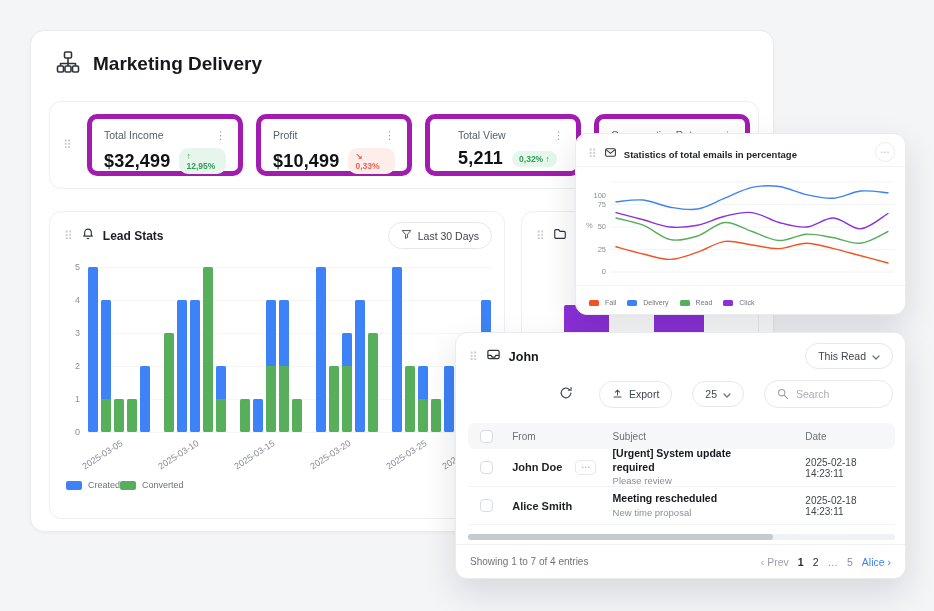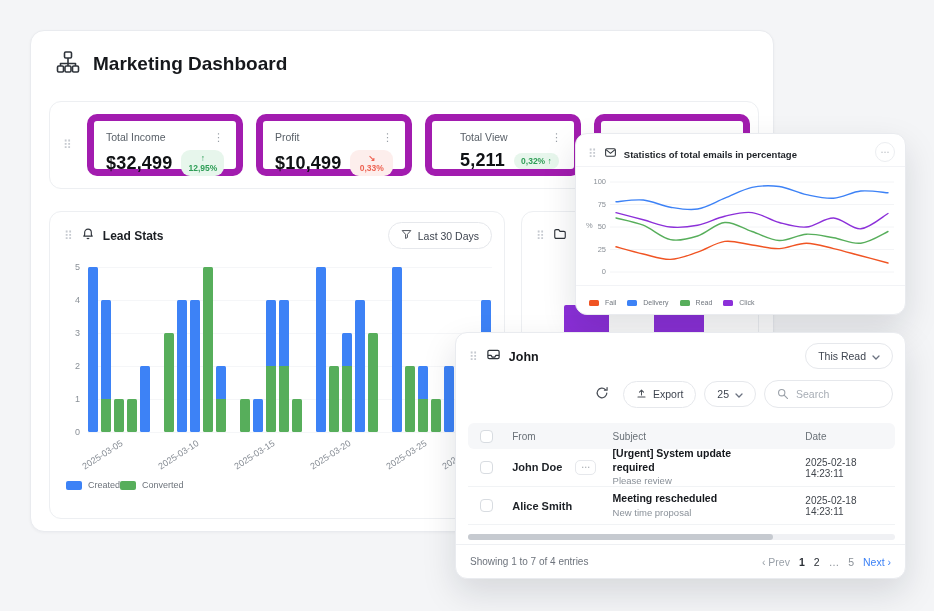--- a/index.html
+++ b/index.html
@@ -12,21 +12,21 @@
   .inbox-card { left:455px; top:332px; width:451px; height:247px; border-radius:12px; box-shadow:0 14px 34px rgba(16,24,40,.13); z-index:6; }
 
   .dash-header { position:absolute; left:24px; top:18px; display:flex; align-items:center; gap:12px; }
   .dash-header h1 { margin:0; font-size:19px; font-weight:700; color:#16181c; }
 
   .drag { color:#c6cad0; font-size:12px; line-height:1; cursor:grab; user-select:none; }
 
   
   .stats-panel { position:absolute; left:18px; top:70px; width:710px; height:88px; border:1px solid #edeff2; border-radius:12px; }
   .stats-panel > .drag { position:absolute; left:13px; top:50%; transform:translateY(-50%); }
-  .stat-card { position:absolute; top:12px; width:156px; height:62px; border:7px solid #a21caf; border-radius:10px; padding:10px 12px; background:#fff;text-align:center; }
+  .stat-card { position:absolute; top:12px; width:156px; height:62px; border:5px solid #a21caf; border-radius:10px; padding:10px 12px; background:#fff; }
   .stat-card.c0 { left:37px; } .stat-card.c1 { left:206px; } .stat-card.c2 { left:375px;padding-left:28px; } .stat-card.c3 { left:544px; }
   .stat-top { display:flex; justify-content:space-between; align-items:center; }
   .stat-label { font-size:10.5px; color:#596068; }
   .kebab { color:#9aa0a8; font-size:11px; cursor:pointer; line-height:1; }
   .stat-bottom { display:flex; align-items:center; gap:9px; margin-top:7px; }
   .stat-value { font-size:18px; font-weight:700; color:#101215; letter-spacing:.2px; }
   .badge { font-size:8.5px; font-weight:600; padding:3px 7px; border-radius:9px; }
   .badge.pos { color:var(--positive); background:var(--positive-bg); }
   .badge.neg { color:var(--negative); background:var(--negative-bg); }
 
@@ -69,21 +69,21 @@
   #email-svg { position:absolute; left:34px; top:42px; }
   .email-legend-divider { position:absolute; left:0; right:0; bottom:28px; height:1px; background:#f2f3f6; }
   .email-legend { position:absolute; left:13px; bottom:8px; display:flex; gap:11px; align-items:center; }
   .elegend-chip { width:10px; height:6px; border-radius:1.5px; display:inline-block; }
   .elegend-label { font-size:7px; color:#70767e; }
 
   
   .inbox-head { position:absolute; left:13px; top:14px; display:flex; align-items:center; gap:8px; }
   .inbox-title { font-size:12.5px; font-weight:700; color:#16181c; }
   .month-pill { position:absolute; right:12px; top:10px; }
-  .inbox-toolbar { position:absolute; right:12px; top:47px; display:flex; align-items:center; gap:8px; }
+  .inbox-toolbar { position:absolute; right:12px; top:47px; display:flex; align-items:center; gap:20px; }
   .icon-btn { width:26px; height:26px; display:flex; align-items:center; justify-content:center; cursor:pointer; border-radius:8px; background:#fff; border:none; }
   .search-pill { cursor:text; }
   .search-input { border:0; outline:0; width:86px; font-size:10.5px; color:#3f4550; background:transparent; font-family:inherit; }
   .search-input::placeholder { color:#a7adb5; }
 
   .inbox-table { position:absolute; left:12px; top:90px; width:427px; }
   .t-head { display:flex; align-items:center; height:26px; background:#f6f7f9; border-radius:6px; font-size:10px; color:#697077; }
   .t-row { display:flex; align-items:center; height:38px; border-bottom:1px solid #f1f3f5; }
   .col-check { width:40px; display:flex; justify-content:center; }
   .col-from { width:110px; padding-left:8px; display:flex; align-items:center; }
@@ -118,21 +118,21 @@
     <div class="dash-header">
       <span>
         <svg width="26" height="26" viewBox="0 0 26 26" fill="none" stroke="#2f343b" stroke-width="1.6" stroke-linejoin="round">
           <rect x="9.5" y="3" width="7" height="6" rx="1.2"></rect>
           <rect x="2.5" y="17" width="6" height="6" rx="1.2"></rect>
           <rect x="10" y="17" width="6" height="6" rx="1.2"></rect>
           <rect x="17.5" y="17" width="6" height="6" rx="1.2"></rect>
           <path d="M13 9v3.5M5.5 17v-2.5h15V17M13 12.5V17"></path>
         </svg>
       </span>
-      <h1>Marketing Dashboard</h1>
+      <h1>Marketing Delivery</h1>
     </div>
 
     <div class="stats-panel">
       <span class="drag">⠿</span>
 
       <div class="stat-card c0">
         <div class="stat-top">
           <span class="stat-label">Total Income</span>
           <span class="kebab">⋮</span>
         </div>
@@ -375,21 +375,21 @@
       <span class="email-title">Statistics of total emails in percentage</span>
     </div>
     <button class="menu-circle">⋯</button>
     <div class="email-divider"></div>
 
     <div id="email-yaxis">
         <span class="eytick" style="top: 91px;">0</span>
         <span class="eytick" style="top: 68.5px;">25</span>
         <span class="eytick" style="top: 46px;">50</span>
         <span class="eytick" style="top: 23.5px;">75</span>
-        <span class="eytick" style="top: 1px;">100</span>
+        <span class="eytick" style="top: 15px;">100</span>
       </div>
     <span class="pct">%</span>
     <svg id="email-svg" width="284" height="100" viewBox="0 0 284 100">
         <line x1="0" x2="284" y1="96" y2="96" stroke="#f3f4f6" stroke-width="1"></line>
         <line x1="0" x2="284" y1="73.5" y2="73.5" stroke="#f3f4f6" stroke-width="1"></line>
         <line x1="0" x2="284" y1="51" y2="51" stroke="#f3f4f6" stroke-width="1"></line>
         <line x1="0" x2="284" y1="28.5" y2="28.5" stroke="#f3f4f6" stroke-width="1"></line>
         <line x1="0" x2="284" y1="6" y2="6" stroke="#f3f4f6" stroke-width="1"></line>
         <path d="M 6 70.8 C 10.5 72.0, 24.1 75.9, 33.2 78.0 C 42.3 80.1, 51.3 83.7, 60.4 83.4 C 69.5 83.1, 78.5 79.2, 87.6 76.2 C 96.7 73.2, 105.7 66.6, 114.8 65.4 C 123.9 64.2, 132.9 67.8, 142.0 69.0 C 151.1 70.2, 160.1 72.9, 169.2 72.6 C 178.3 72.3, 187.3 67.2, 196.4 67.2 C 205.5 67.2, 214.5 70.5, 223.6 72.6 C 232.7 74.7, 241.7 77.4, 250.8 79.8 C 259.9 82.2, 273.5 85.8, 278.0 87.0" fill="none" stroke="#f05423" stroke-width="1.4" stroke-linecap="round"></path>
         <path d="M 6 25.799999999999997 C 10.5 25.5, 24.1 23.1, 33.2 24.0 C 42.3 24.9, 51.3 29.7, 60.4 31.2 C 69.5 32.7, 78.5 34.5, 87.6 33.0 C 96.7 31.5, 105.7 25.8, 114.8 22.2 C 123.9 18.6, 132.9 13.4, 142.0 11.4 C 151.1 9.5, 160.1 9.3, 169.2 10.5 C 178.3 11.7, 187.3 16.6, 196.4 18.6 C 205.5 20.5, 214.5 22.8, 223.6 22.2 C 232.7 21.6, 241.7 15.9, 250.8 15.0 C 259.9 14.1, 273.5 16.5, 278.0 16.8" fill="none" stroke="#3d82f6" stroke-width="1.4" stroke-linecap="round"></path>
@@ -520,18 +520,18 @@
     </div>
 
     <div class="inbox-footer">
       <span class="showing">Showing 1 to 7 of 4 entries</span>
       <div class="pagination">
         <span class="pg-prev">‹ Prev</span>
         <span class="pg-num active">1</span>
         <span class="pg-num">2</span>
         <span class="pg-num dim">…</span>
         <span class="pg-num dim">5</span>
-        <span class="pg-next">Next ›</span>
+        <span class="pg-next">Alice ›</span>
       </div>
     </div>
   </div>
 
 </div>
 
 </body></html>

